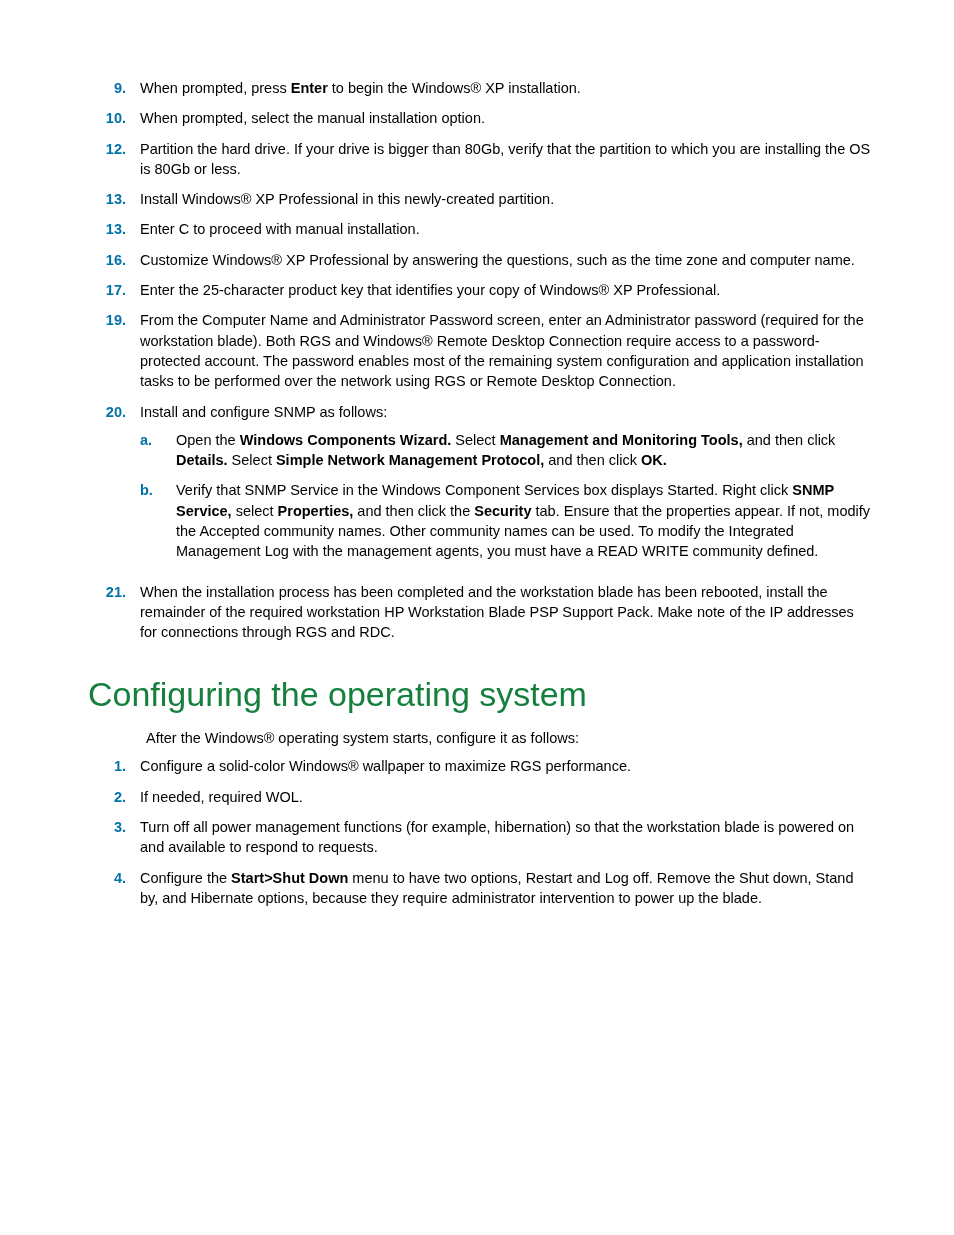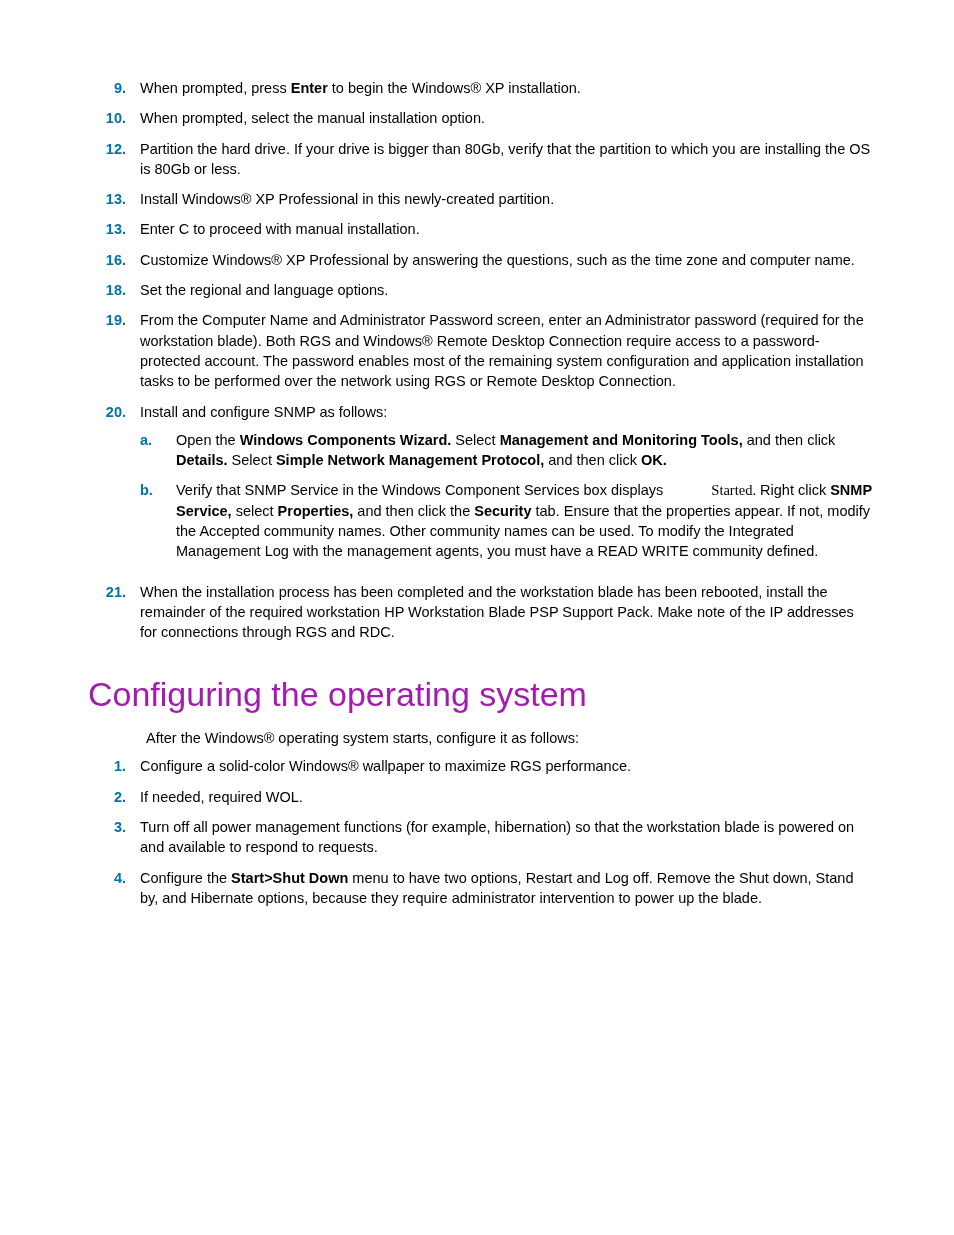--- a/index.html
+++ b/index.html
@@ -47,29 +47,28 @@
     font-weight: bold;
     min-width: 26px;
     text-align: left;
     padding-right: 10px;
     flex-shrink: 0;
   }
   h1 {
     font-family: Arial, Helvetica, sans-serif;
     font-weight: 300;
     font-size: 34px;
-    color: #a21caf;
+    color: #15803d;
     margin: 28px 0 10px 0;
   }
   .para {
     margin: 8px 0 8px 58px;
   }
   .mono {
-    font-family: Liberation Serif, serif;
-    margin-left: 44px;
+    font-family: Liberation Sans, sans-serif;
   }
   strong { font-weight: bold; }
 </style>
 </head>
 <body>
 
 <ol class="main-list" id="main-list">
     <li>
       <span class="num">9.</span>
       <div class="content">When prompted, press <strong>Enter</strong> to begin the Windows® XP installation.</div>
@@ -88,22 +87,22 @@
     </li>
     <li>
       <span class="num">13.</span>
       <div class="content">Enter C to proceed with manual installation.</div>
     </li>
     <li>
       <span class="num">16.</span>
       <div class="content">Customize Windows® XP Professional by answering the questions, such as the time zone and computer name.</div>
     </li>
     <li>
-      <span class="num">18.</span>
-      <div class="content">Set the regional and language options.</div>
+      <span class="num">17.</span>
+      <div class="content">Enter the 25-character product key that identifies your copy of Windows® XP Professional.</div>
     </li>
     <li>
       <span class="num">19.</span>
       <div class="content">From the Computer Name and Administrator Password screen, enter an Administrator password (required for the workstation blade). Both RGS and Windows® Remote Desktop Connection require access to a password-protected account. The password enables most of the remaining system configuration and application installation tasks to be performed over the network using RGS or Remote Desktop Connection.</div>
     </li>
     <li>
       <span class="num">20.</span>
       <div class="content">Install and configure SNMP as follows:<ol class="sub-list">
           <li>
             <span class="sub-num">a.</span>

